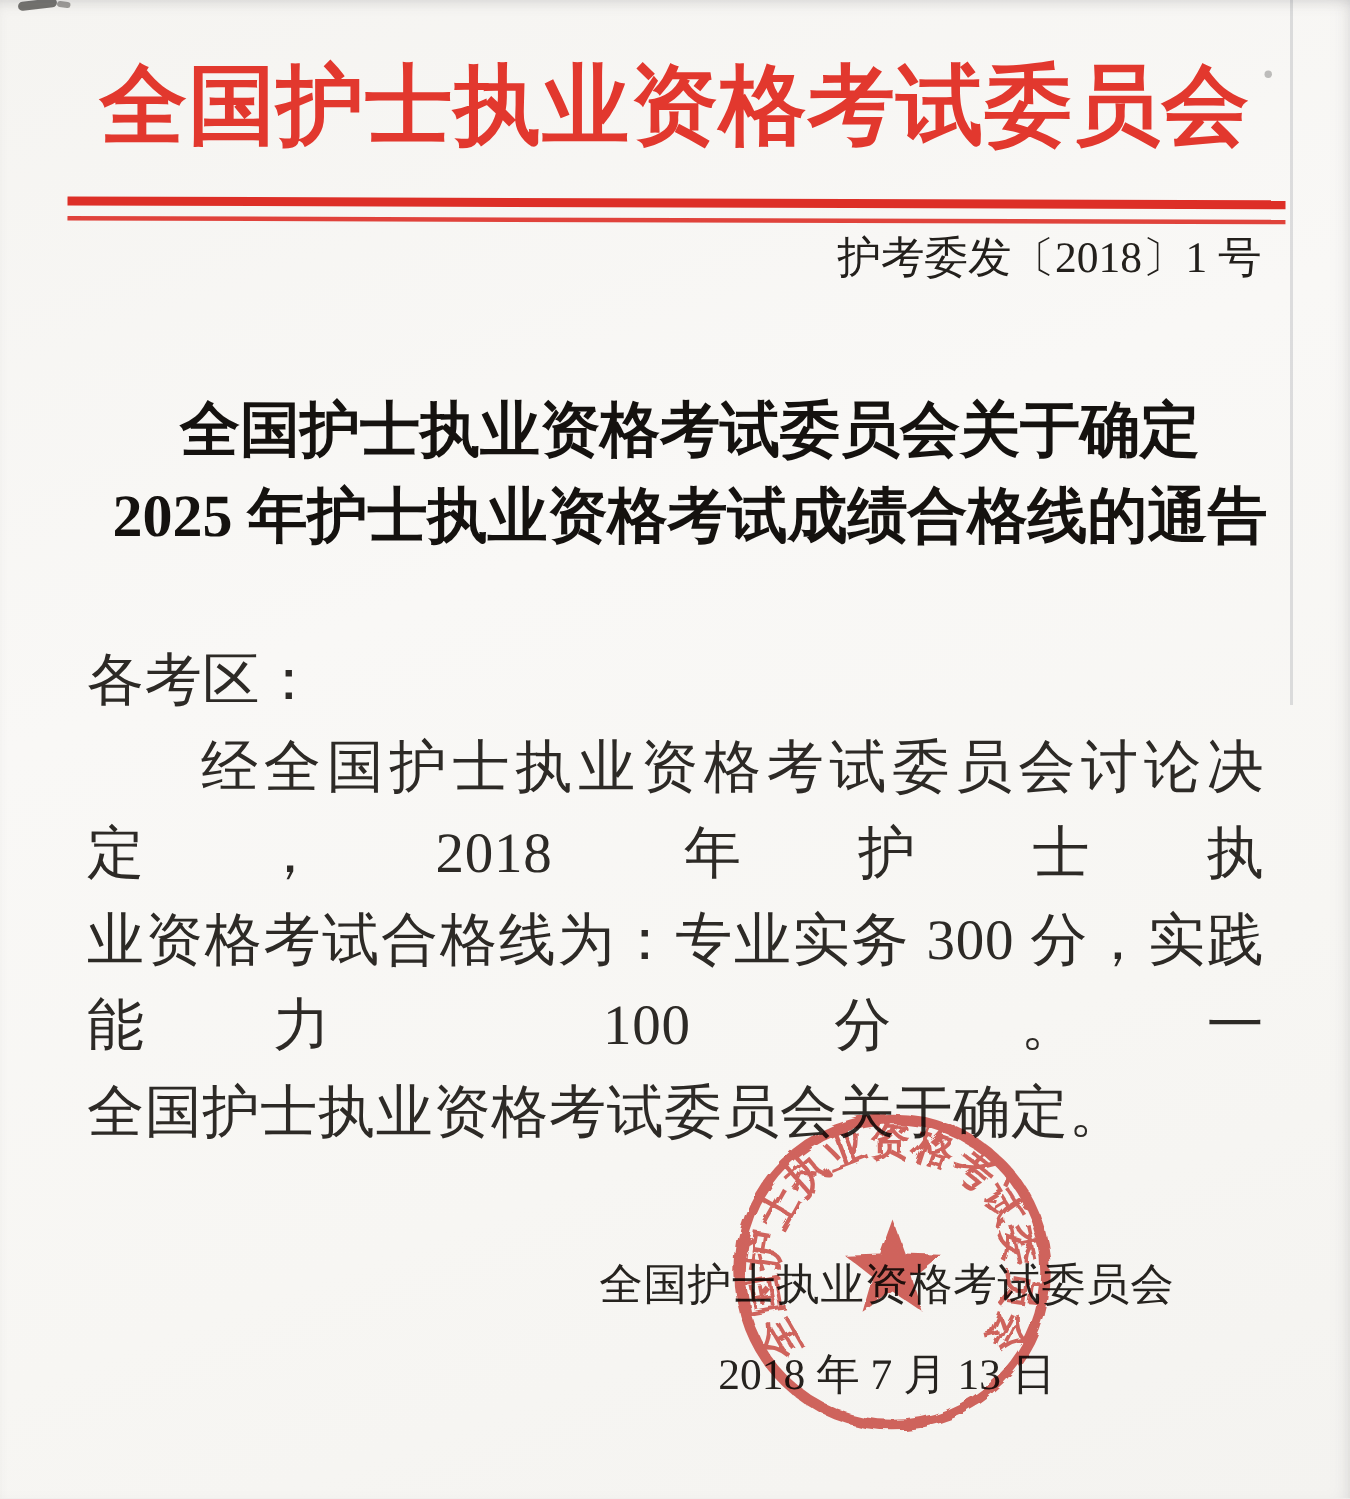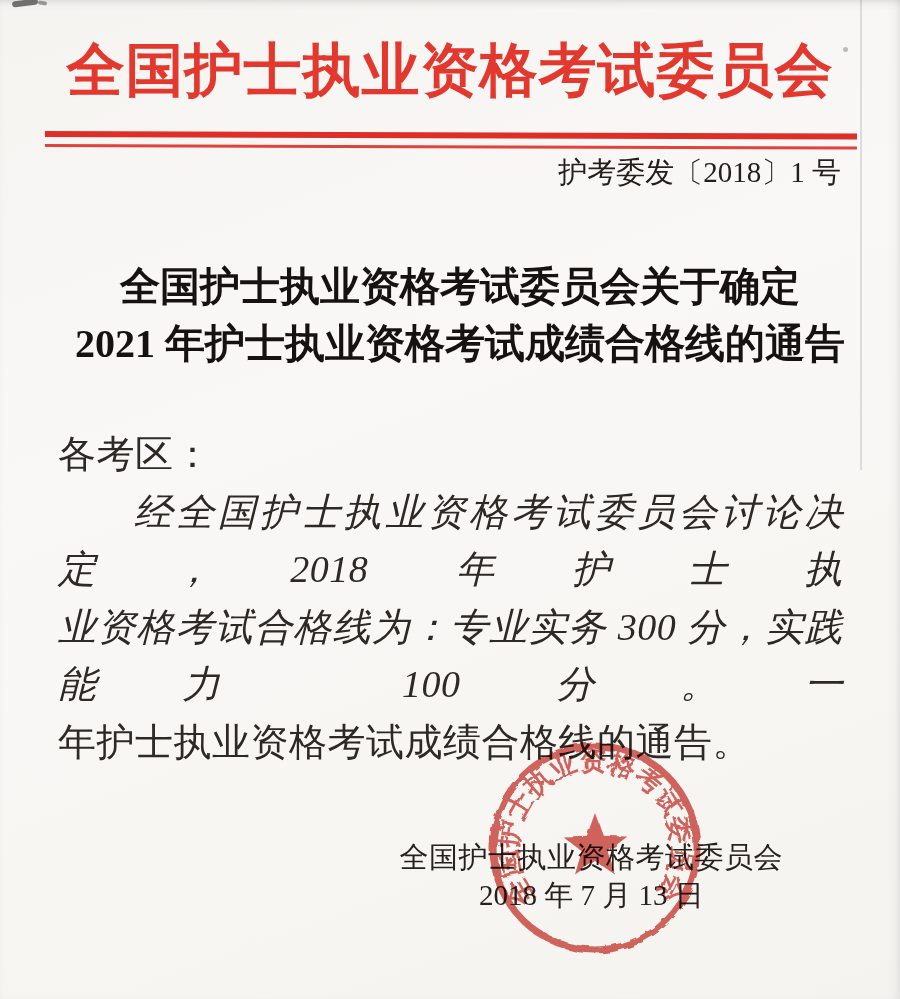--- a/index.html
+++ b/index.html
@@ -34,26 +34,26 @@
     position:absolute;left:0;top:258px;width:100%;text-align:center;
     font-weight:bold;color:var(--title-ink);font-size:40px;line-height:57px;padding-left:20px;
   }
   .doc-title .t-line{white-space:nowrap;}
   .body-text{
     position:absolute;left:58px;top:426px;width:785px;
     font-size:38px;line-height:57.5px;color:var(--ink);
     letter-spacing:.5px;
   }
   .body-text .indent{text-indent:2em;}
-  .body-text .j{text-align:justify;text-align-last:justify;word-break:break-all;font-style:italic;}
+  .body-text .j{text-align:justify;text-align-last:justify;word-break:break-all;}
   .signature{
     position:absolute;right:117px;top:838px;text-align:center;color:#26231f;
   }
   .sig-org{font-size:29px;line-height:38px;white-space:nowrap;letter-spacing:.5px;}
-  .sig-date{font-size:29px;line-height:38px;white-space:nowrap;}
+  .sig-date{font-size:29px;line-height:38px;white-space:nowrap;margin-top:22px;}
   .seal{
     position:absolute;left:465px;top:718px;width:260px;height:260px;
     mix-blend-mode:multiply;opacity:.84;
   }
   .seal .seal-ink{fill:var(--seal-red);stroke:none;}
   .seal circle{fill:none;stroke:var(--seal-red);}
   .seal text{fill:var(--seal-red);font-family:"Liberation Serif","DejaVu Serif",serif;font-weight:bold;}
   
   .smudge-a{position:absolute;left:12px;top:0;width:26px;height:6px;background:#3c3a38;border-radius:3px;opacity:.7;transform:rotate(-7deg);}
   .smudge-b{position:absolute;left:38px;top:1px;width:9px;height:4px;background:#565350;border-radius:2px;opacity:.55;transform:rotate(9deg);}
@@ -72,28 +72,28 @@
   <div class="red-rule">
     <div class="thick"></div>
     <div class="gap"></div>
     <div class="thin"></div>
   </div>
 
   <div class="doc-number">护考委发〔2018〕1 号</div>
 
   <div class="doc-title">
     <div class="t-line">全国护士执业资格考试委员会关于确定</div>
-    <div class="t-line">2021 年护士执业资格考试成绩合格线的通告</div>
+    <div class="t-line">2025 年护士执业资格考试成绩合格线的通告</div>
   </div>
 
   <div class="body-text">
     <div>各考区：</div>
     <div class="indent j">经全国护士执业资格考试委员会讨论决定，2018 年护士执</div>
     <div class="j">业资格考试合格线为：专业实务 300 分，实践能力 100 分。一</div>
-    <div>年护士执业资格考试成绩合格线的通告。</div>
+    <div>全国护士执业资格考试委员会关于确定。</div>
   </div>
 
   <div class="signature">
     <div class="sig-org">全国护士执业资格考试委员会</div>
     <div class="sig-date">2018 年 7 月 13 日</div>
   </div>
 
   <svg class="seal" viewBox="0 0 260 260" xmlns="http://www.w3.org/2000/svg" aria-hidden="true">
     <defs>
       <filter id="stampRough" x="-10%" y="-10%" width="120%" height="120%">

